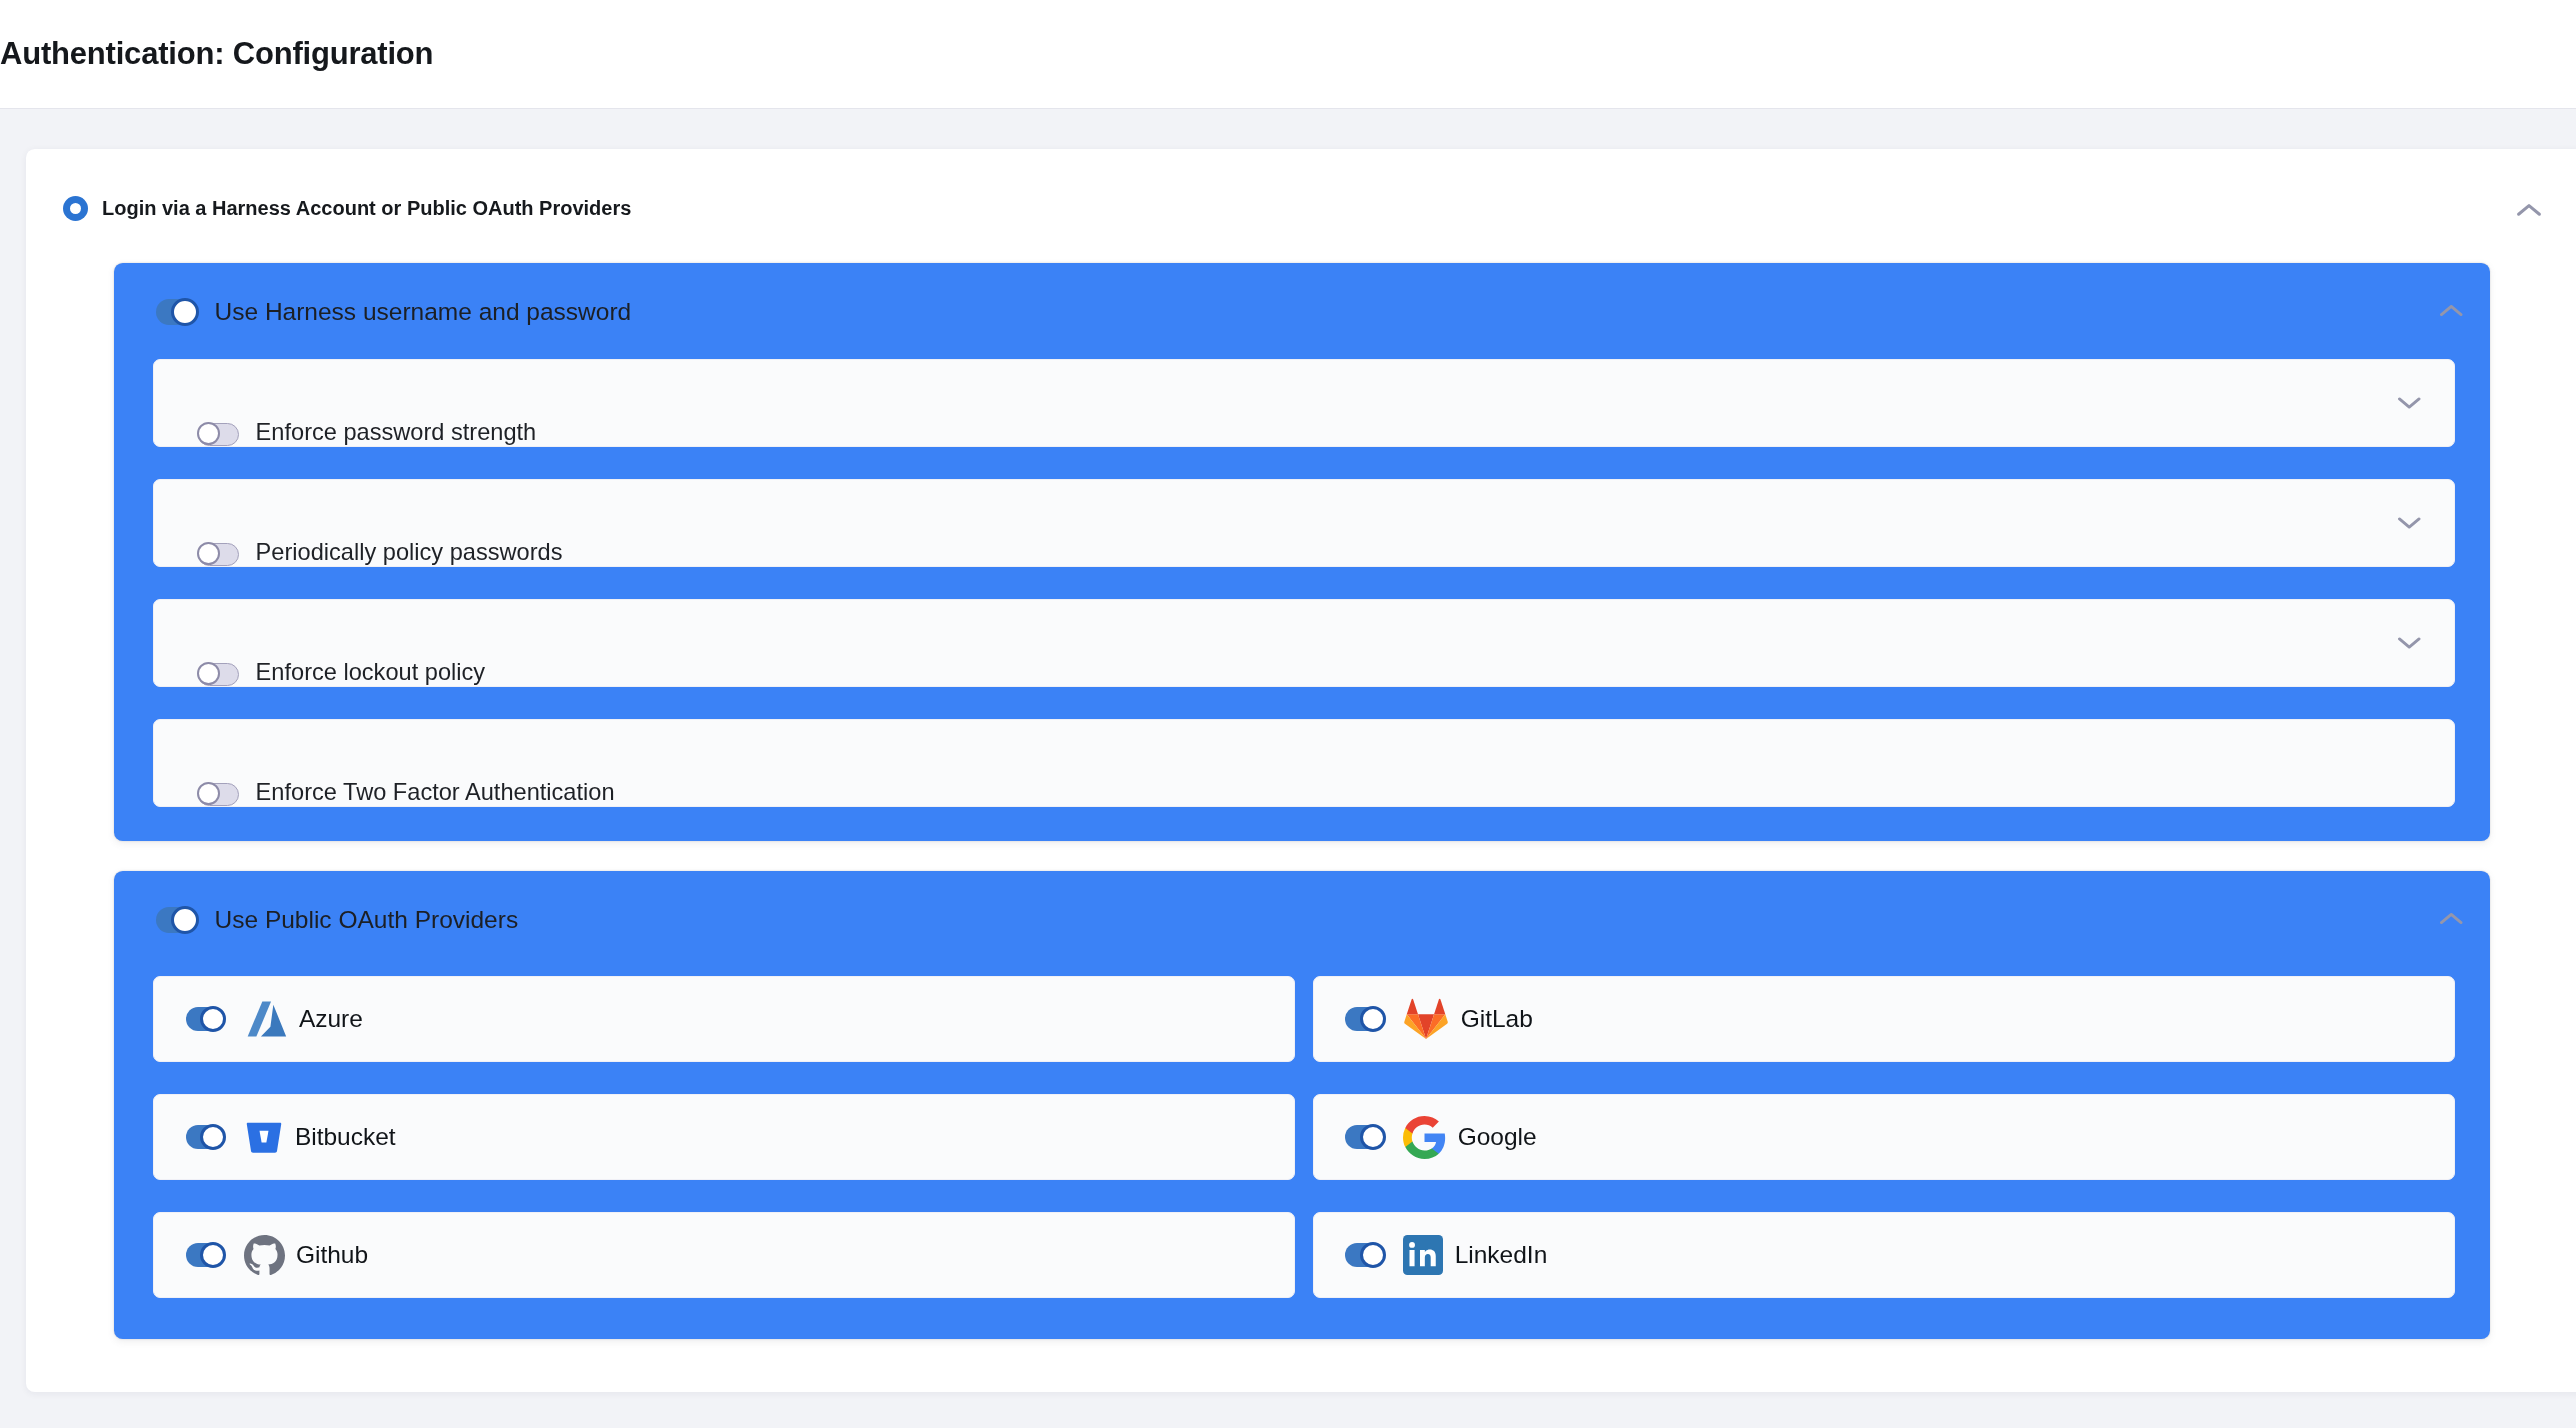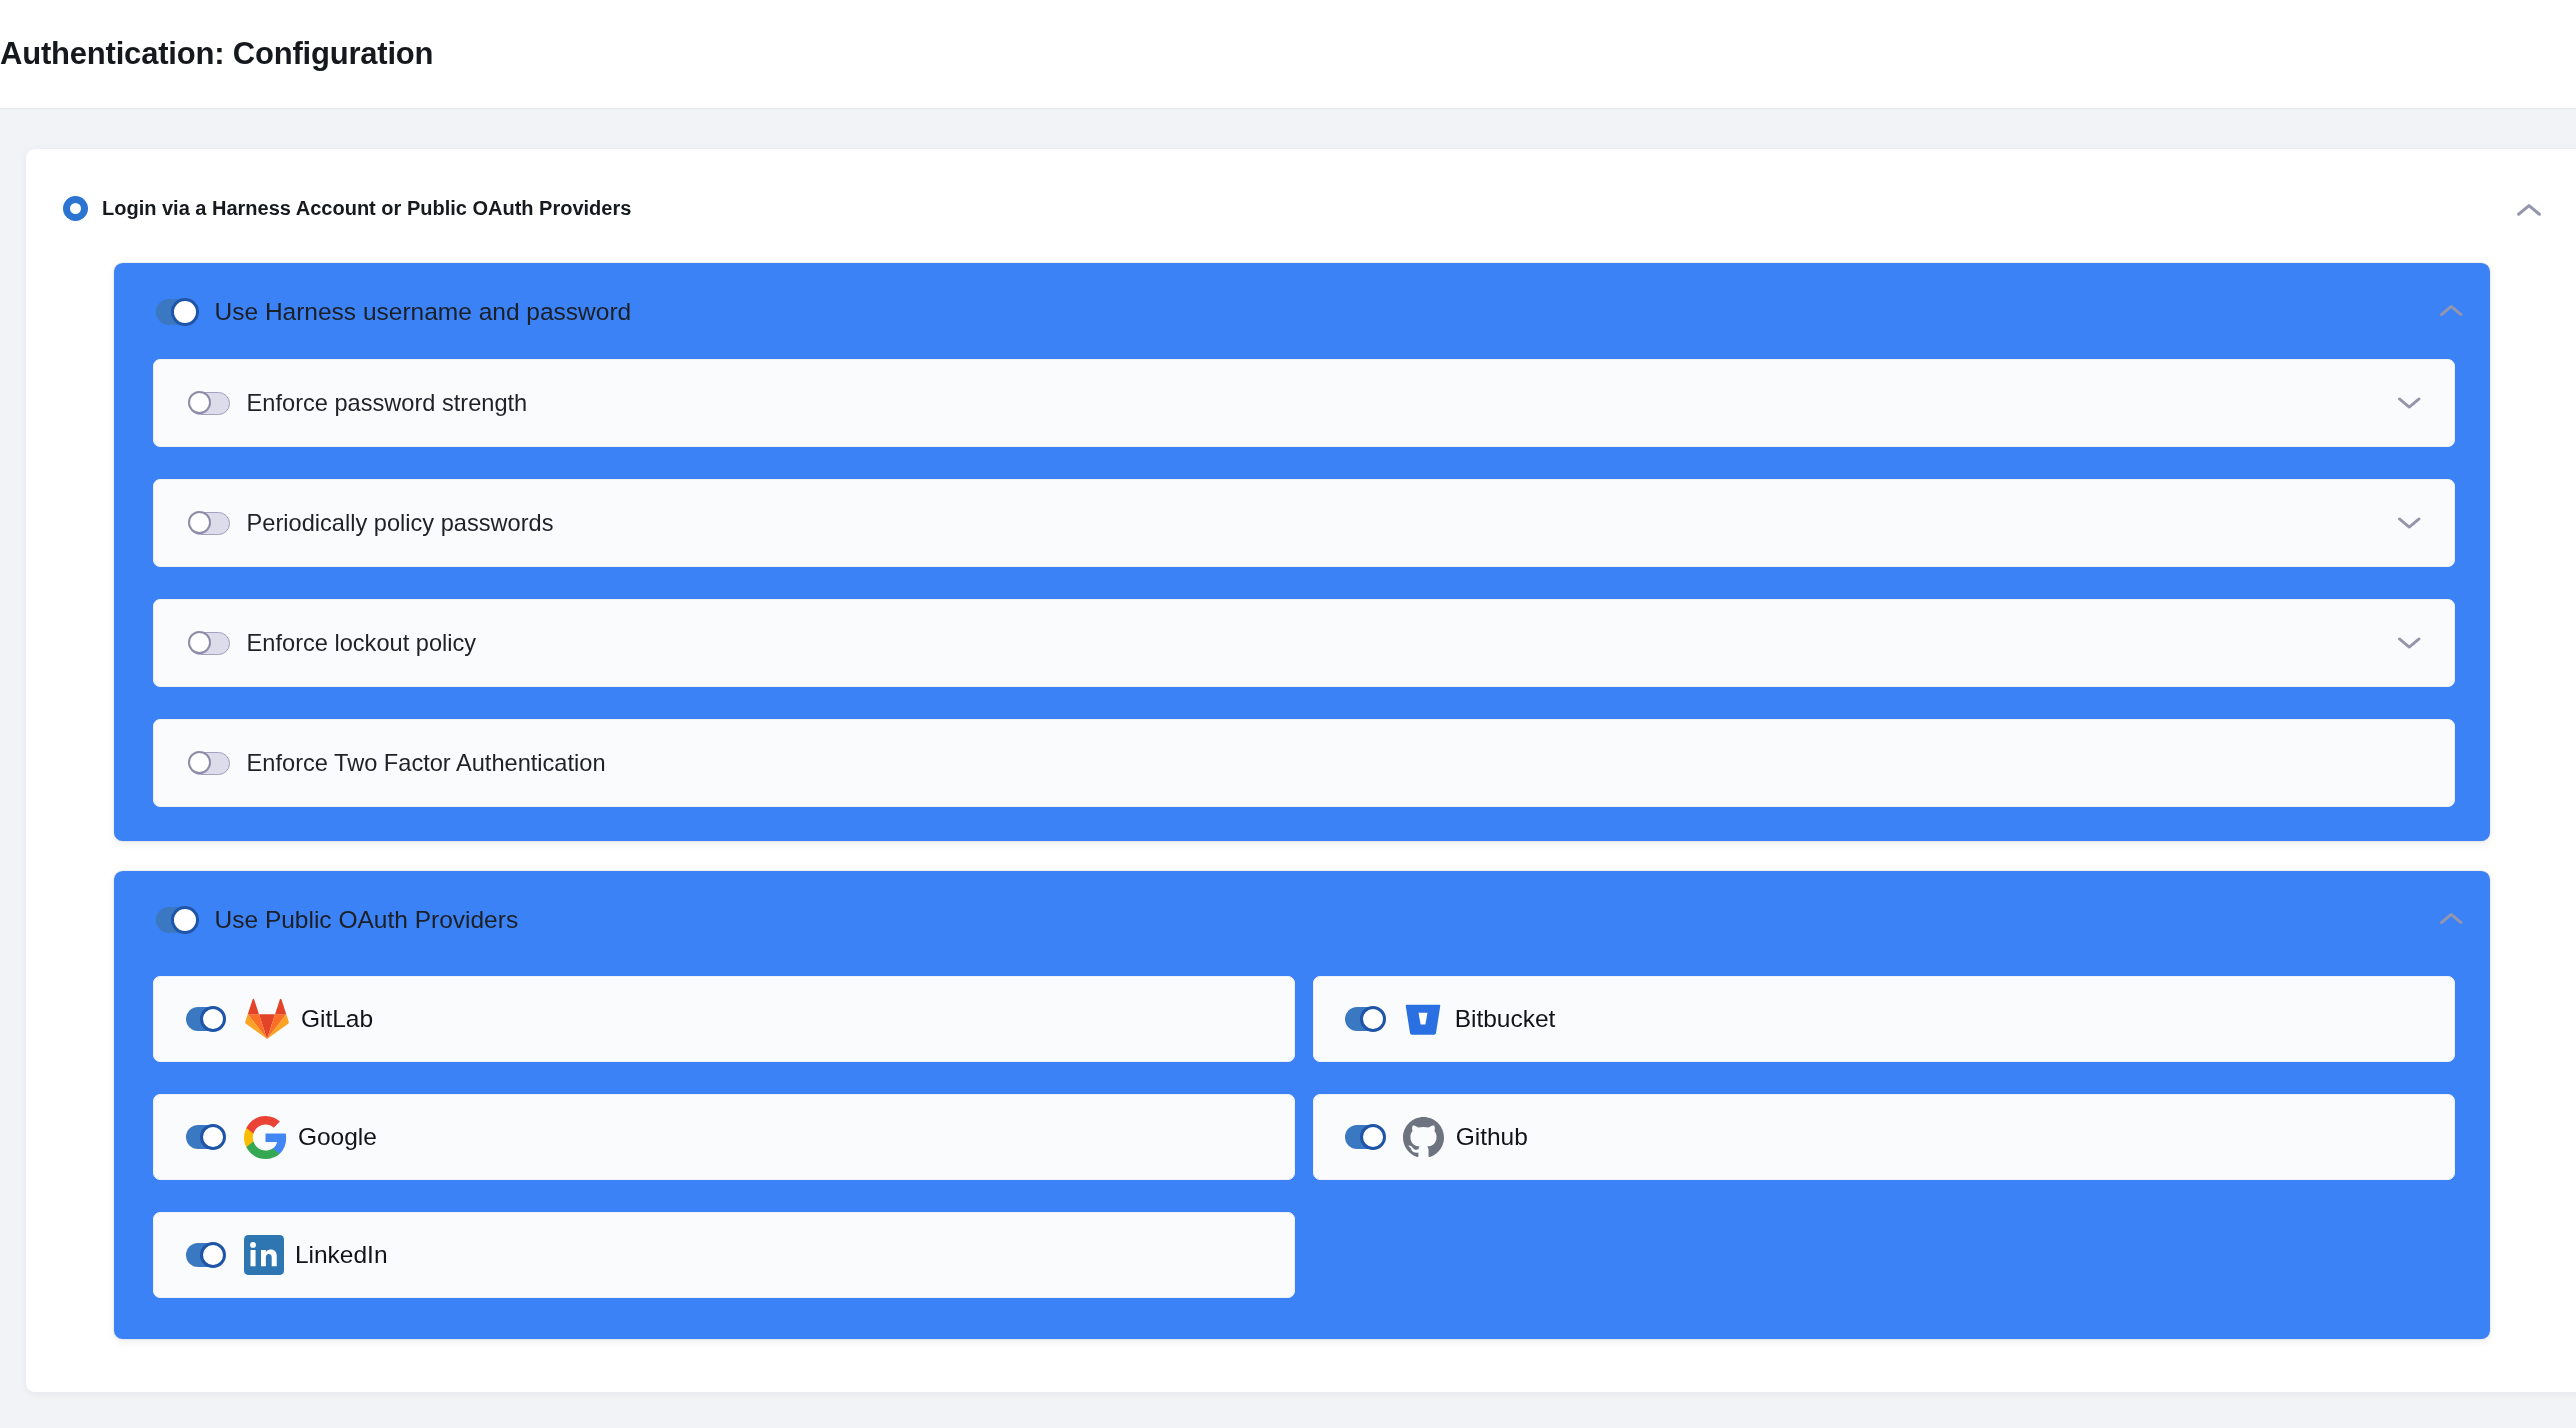--- a/index.html
+++ b/index.html
@@ -53,21 +53,21 @@
   .sw.off{width:41px;height:23px;background:#dddcea;border:1.8px solid #a3a1bb;box-sizing:border-box;}
   .sw.off .knob{
     position:absolute;top:-1.7px;left:-1.7px;width:23px;height:23px;border-radius:50%;
     background:#ffffff;border:2.2px solid #8d8ba8;box-sizing:border-box;
   }
 
   
   .policy-list{position:absolute;left:39px;right:35px;top:96px;}
   .policy-row{
     height:88px;margin-bottom:32px;background:#fafbfc;border:0.9px solid #f0f0f6;border-radius:7px;
-    display:flex;align-items:center;padding:0 35px;box-sizing:border-box;position:relative;cursor:pointer;
+    display:flex;align-items:flex-end;padding:0 44px;box-sizing:border-box;position:relative;cursor:pointer;
   }
   .policy-label{font-size:23.6px;color:#1e2126;margin-left:16.6px;}
   .row-chevron{position:absolute;right:33px;top:50%;transform:translateY(-50%);line-height:0;cursor:pointer;}
 
   
   .provider-grid{
     position:absolute;left:39px;right:35px;top:105px;
     display:grid;grid-template-columns:1fr 1fr;column-gap:17.5px;row-gap:32px;
   }
   .prow{
@@ -165,20 +165,32 @@
       <div class="subcard-label">Use Public OAuth Providers</div>
       <div class="subcard-collapse">
         <svg width="24.5" height="15" viewBox="0 0 30 18">
             <path d="M3 14 L15 4 L27 14" fill="none" stroke="#9496ab" stroke-width="3.5" stroke-linecap="round" stroke-linejoin="round"></path>
           </svg>
       </div>
     </div>
 
     <div class="provider-grid">
 
+      <div class="prow">
+        <div class="sw on sm">
+            <div class="knob"></div>
+          </div>
+        <div class="icon">
+          <svg width="44" height="44" viewBox="0 0 48 48">
+            <polygon points="20,5 29.5,5 13.5,43 4,43" fill="#4d89c8"></polygon>
+            <polygon points="32,8.5 46,43 18.5,43 28.8,32.5" fill="#3b79bd"></polygon>
+          </svg>
+        </div>
+        <div class="pname">Azure</div>
+      </div>
 
       <div class="prow">
         <div class="sw on sm">
             <div class="knob"></div>
           </div>
         <div class="icon">
           <svg width="46" height="44" viewBox="0 0 36 36">
             <path fill="#e24329" d="M18.03 34.34l6.56-20.2H11.46z"></path>
             <path fill="#fc6d26" d="M18.03 34.34L11.46 14.14H2.26z"></path>
             <path fill="#fca326" d="M2.26 14.14L.27 20.29a1.36 1.36 0 0 0 .49 1.52l17.27 12.53z"></path>

